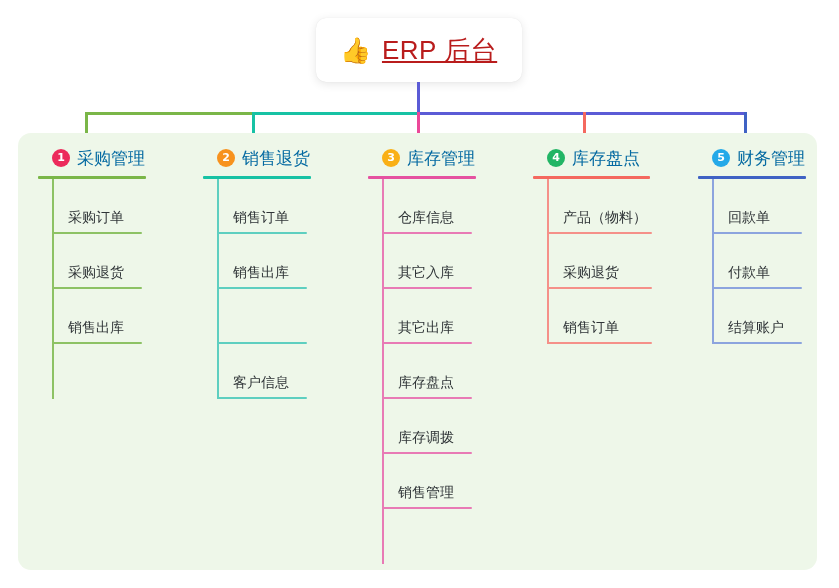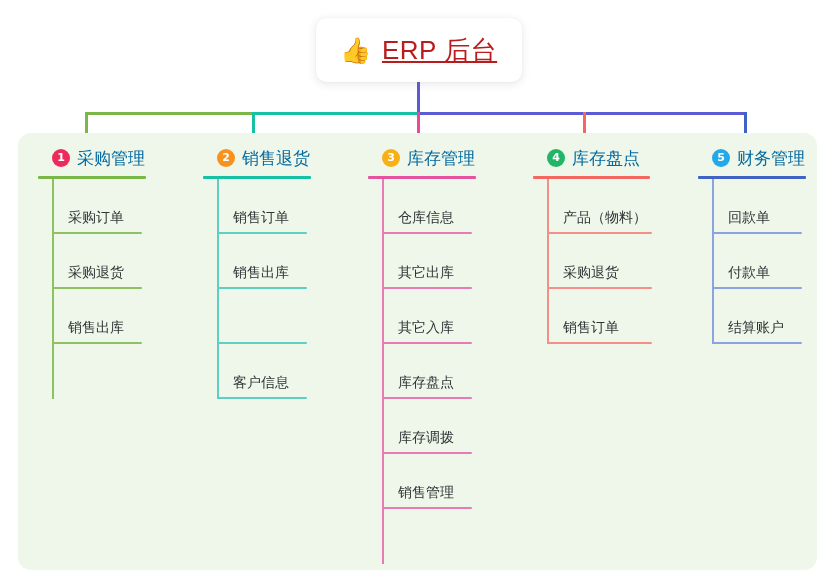--- a/index.html
+++ b/index.html
@@ -209,25 +209,25 @@
           <span class="col-title">库存管理</span>
         </div>
         <div class="col-rule" style="width:108px;background:#e552a0;"></div>
         <div class="items">
           <div class="spine" style="height:385px;background:#e87ab5;"></div>
           <div class="item">
             <span class="item-label">仓库信息</span>
             <div class="item-rule" style="width:90px;background:#e87ab5;"></div>
           </div>
           <div class="item">
+            <span class="item-label">其它入库</span>
+            <div class="item-rule" style="width:90px;background:#e87ab5;"></div>
+          </div>
+          <div class="item">
             <span class="item-label">其它出库</span>
-            <div class="item-rule" style="width:90px;background:#e87ab5;"></div>
-          </div>
-          <div class="item">
-            <span class="item-label">其它入库</span>
             <div class="item-rule" style="width:90px;background:#e87ab5;"></div>
           </div>
           <div class="item">
             <span class="item-label">库存盘点</span>
             <div class="item-rule" style="width:90px;background:#e87ab5;"></div>
           </div>
           <div class="item">
             <span class="item-label">库存调拨</span>
             <div class="item-rule" style="width:90px;background:#e87ab5;"></div>
           </div>

